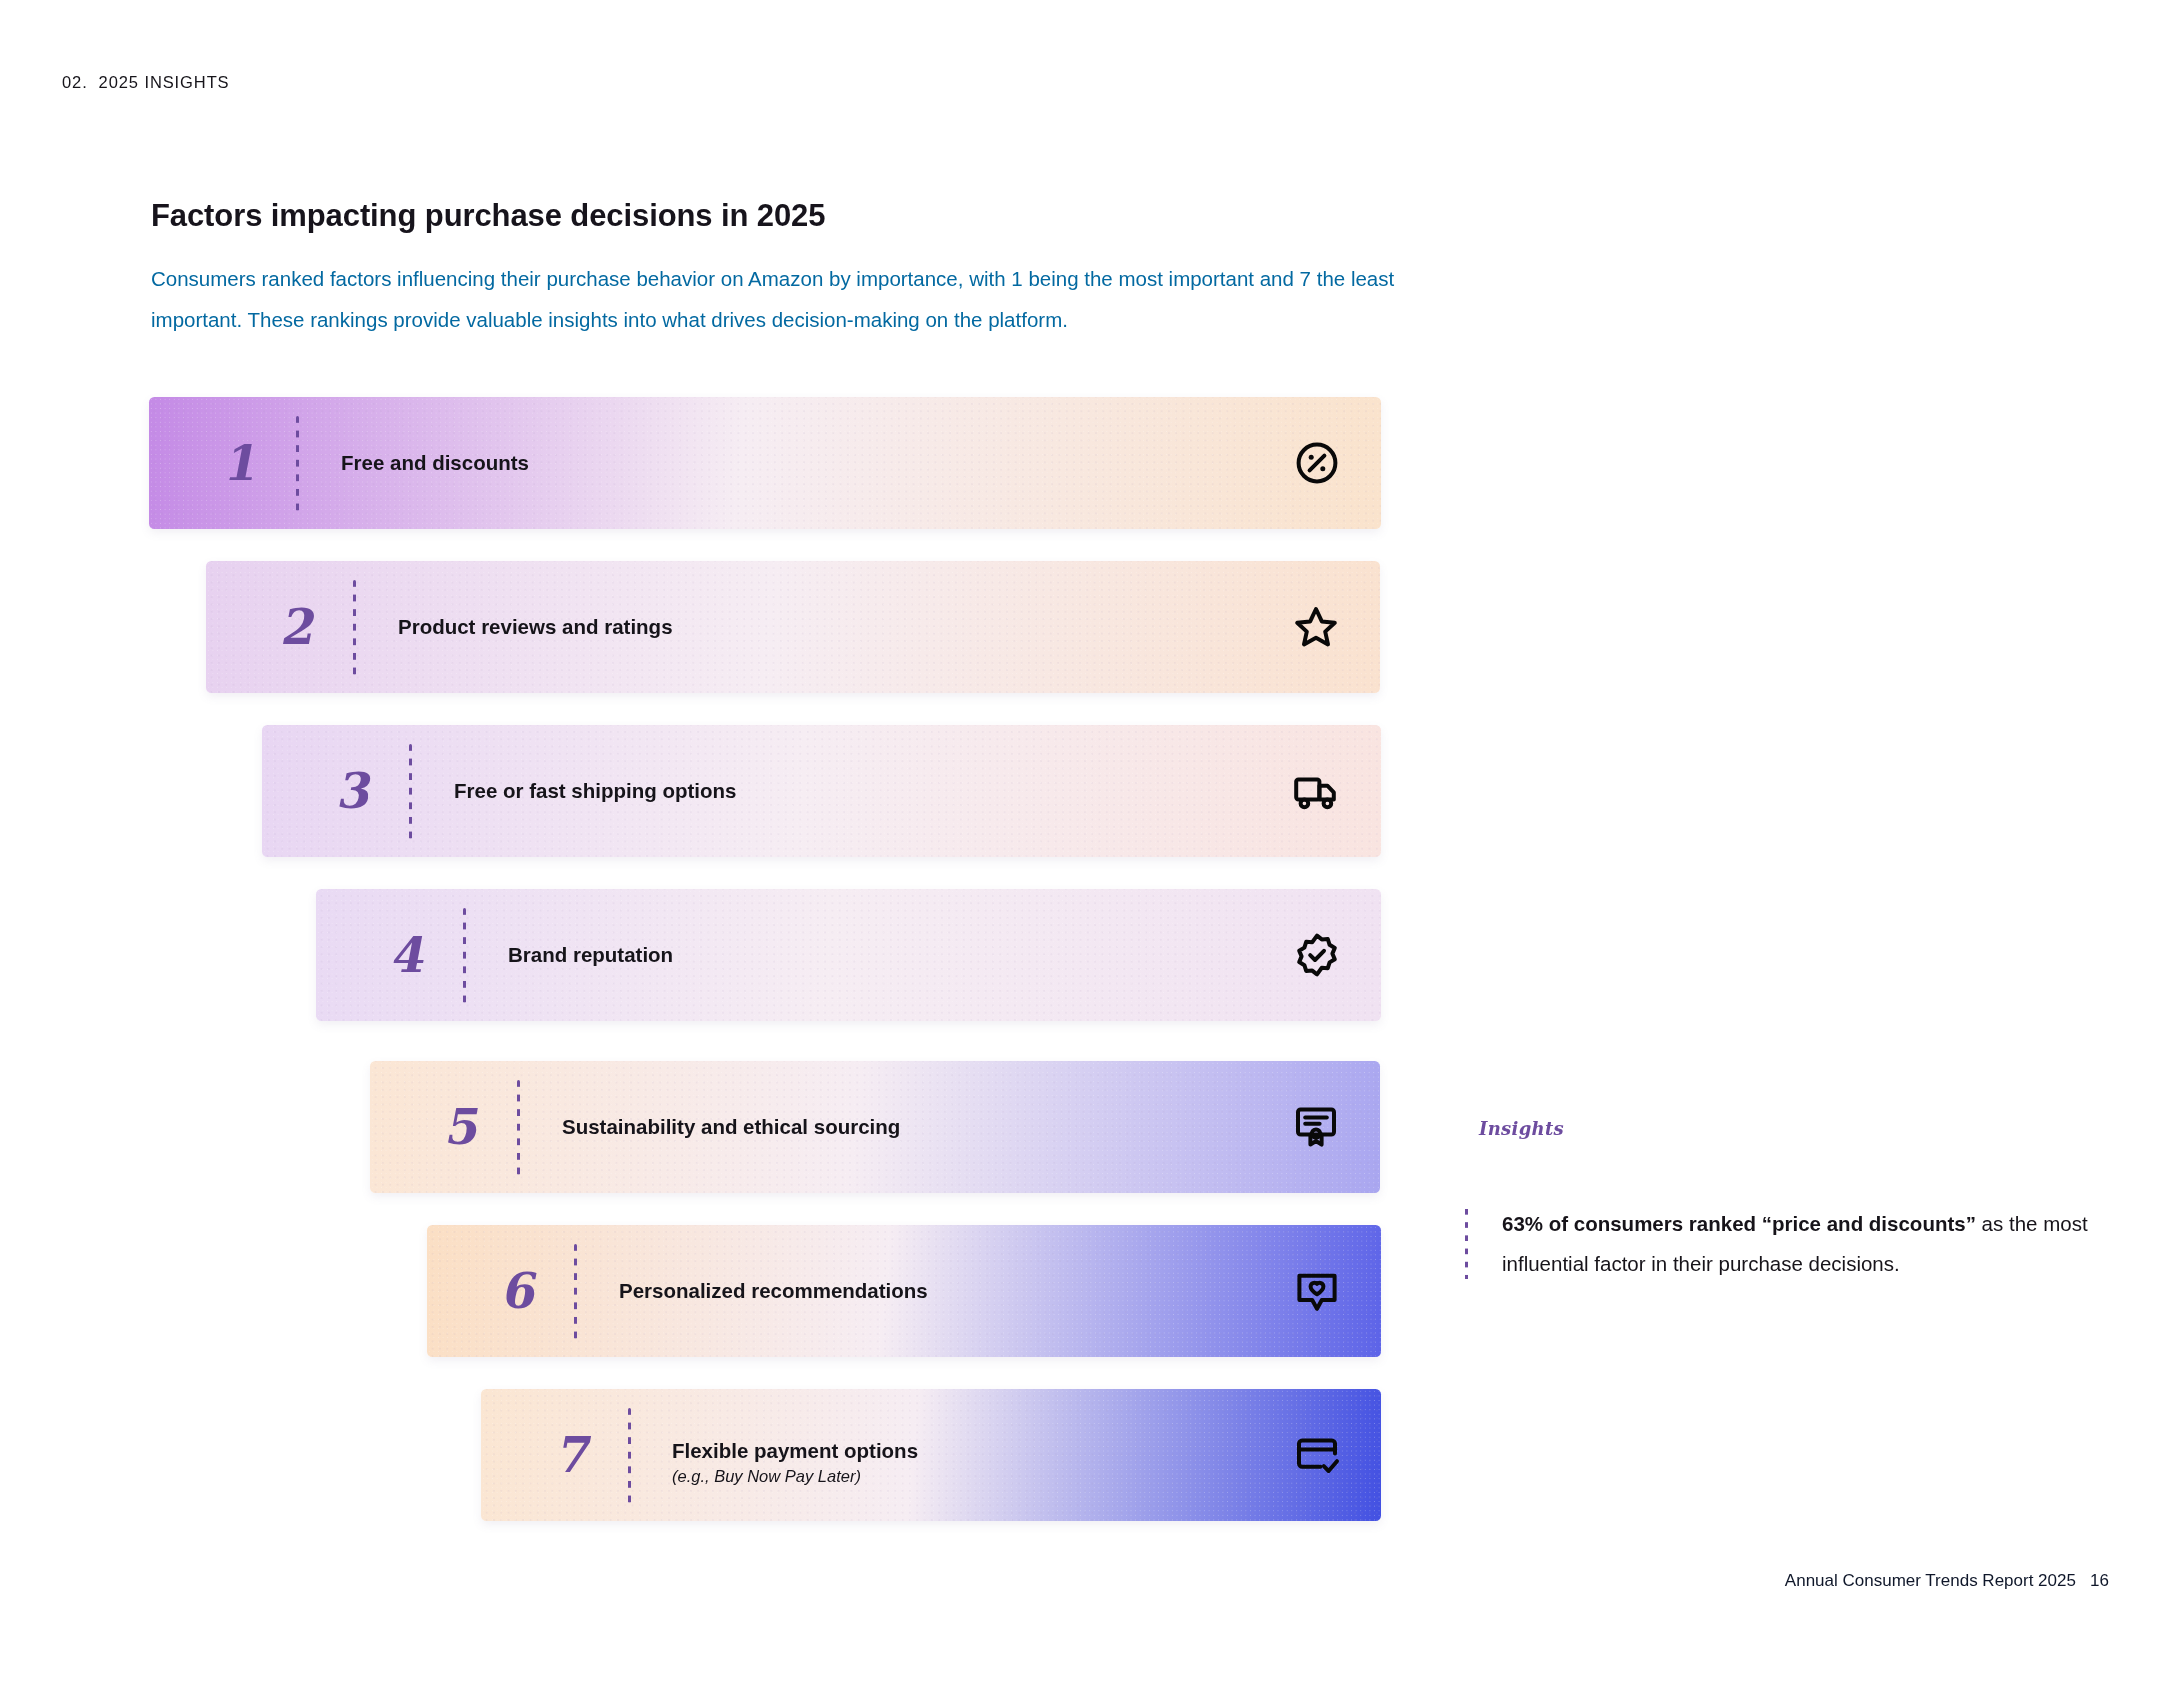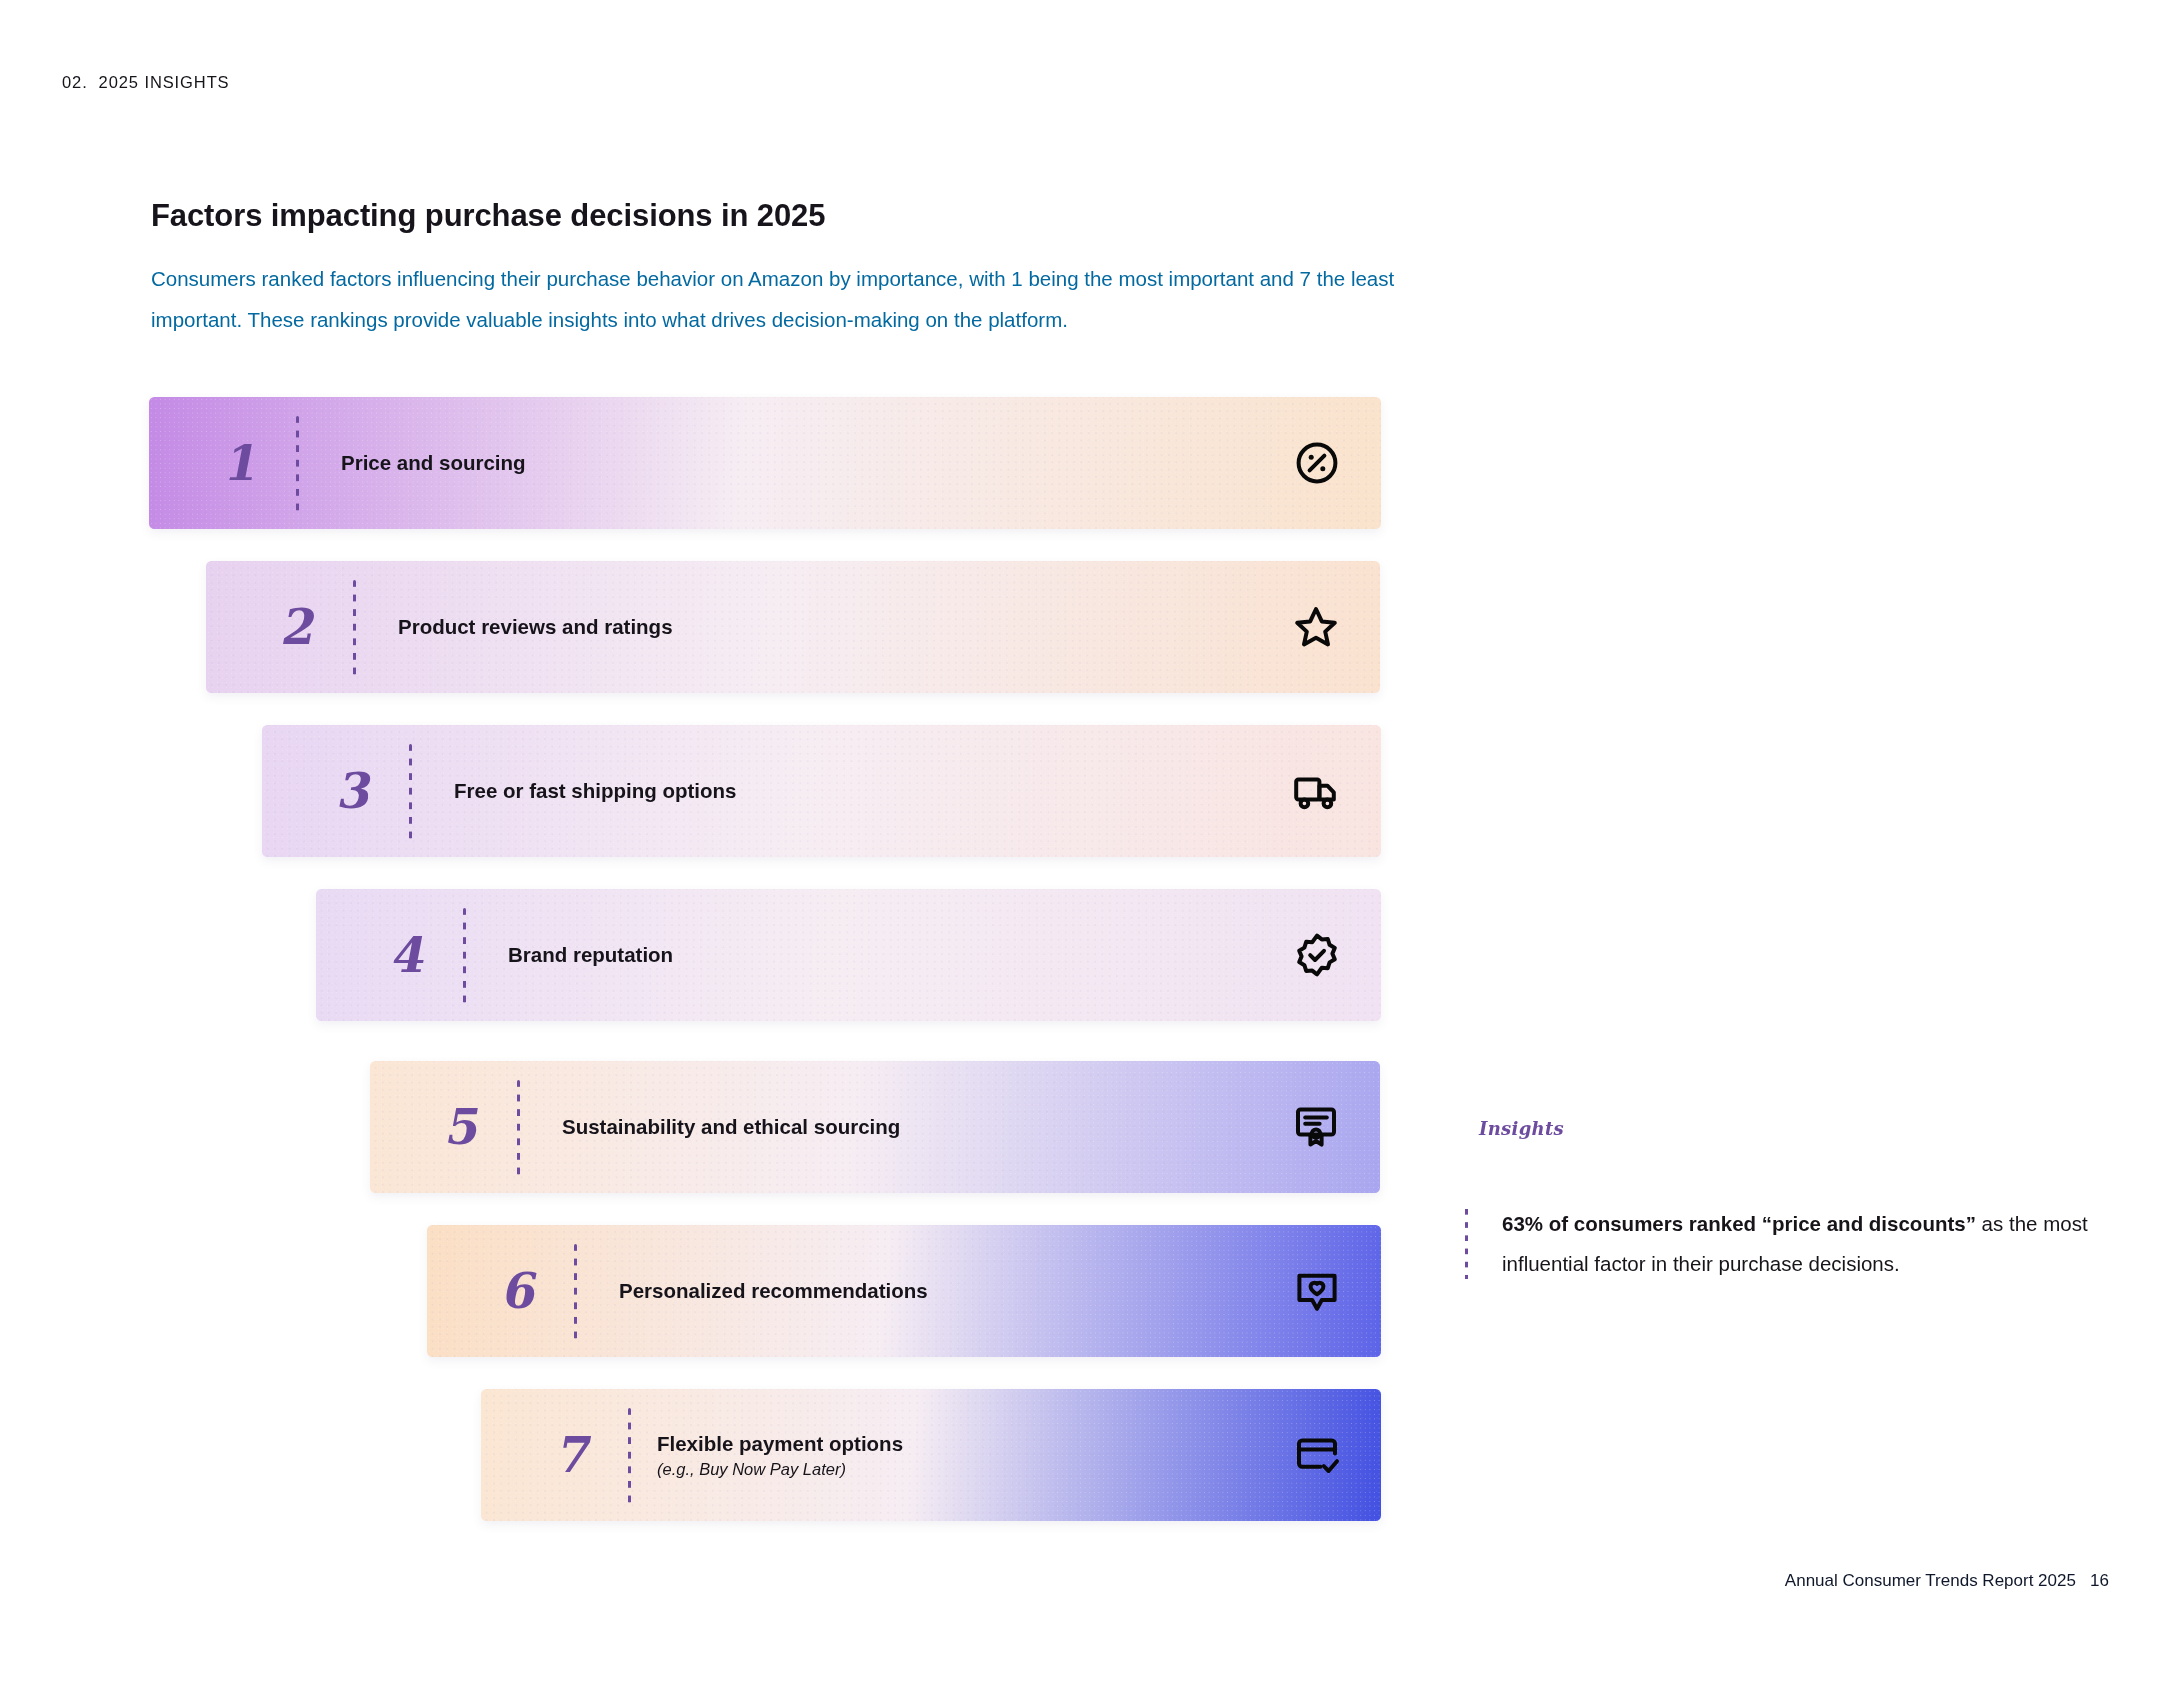--- a/index.html
+++ b/index.html
@@ -112,21 +112,21 @@
   <div class="kicker">02.  2025 INSIGHTS</div>
 
   <div class="headline">Factors impacting purchase decisions in 2025</div>
   <div class="intro">Consumers ranked factors influencing their purchase behavior on Amazon by importance, with 1 being the most important and 7 the least important. These rankings provide valuable insights into what drives decision-making on the platform.</div>
 
   <div class="bars" id="bars">
       <div class="bar" style="left: 149px; top: 397px; width: 1232px; background: linear-gradient(95deg, rgb(196, 138, 230) 0%, rgb(246, 237, 243) 48%, rgb(250, 227, 204) 100%);">
         <div class="grain"></div>
         <div class="rank" style="left: 64px;">1</div>
         <div class="divider" style="left: 147px;"></div>
-        <div class="label" style="left: 192px;"><span>Price and sourcing</span></div>
+        <div class="label" style="left: 192px;"><span>Free and discounts</span></div>
         <div class="icon">
           <svg viewBox="0 0 24 24" fill="none" stroke="#090909" stroke-width="2" stroke-linecap="round" stroke-linejoin="round">
             <circle cx="12" cy="12" r="9.2"></circle>
             <line x1="8.3" y1="15.7" x2="15.7" y2="8.3"></line>
             <circle cx="9.1" cy="9.1" r="1.25" fill="#090909" stroke="none"></circle>
             <circle cx="14.9" cy="14.9" r="1.25" fill="#090909" stroke="none"></circle>
           </svg>
         </div>
       </div>
       <div class="bar" style="left: 206px; top: 561px; width: 1174px; background: linear-gradient(95deg, rgb(231, 209, 240) 0%, rgb(246, 237, 243) 48%, rgb(250, 226, 207) 100%);">
@@ -190,21 +190,21 @@
           <svg viewBox="0 0 24 24" fill="none" stroke="#090909" stroke-width="2" stroke-linecap="round" stroke-linejoin="round">
             <path d="M3.2 4.4h17.6v12.1h-6.4L12 20.9l-2.4-4.4H3.2z"></path>
             <path d="M12 13.6s-3.2-2-3.2-3.9a1.9 1.9 0 013.2-1.3 1.9 1.9 0 013.2 1.3c0 1.9-3.2 3.9-3.2 3.9z"></path>
           </svg>
         </div>
       </div>
       <div class="bar" style="left: 481px; top: 1389px; width: 900px; background: linear-gradient(95deg, rgb(251, 230, 210) 0%, rgb(246, 237, 243) 48%, rgb(66, 80, 226) 100%);">
         <div class="grain"></div>
         <div class="rank" style="left: 64px;">7</div>
         <div class="divider" style="left: 147px;"></div>
-        <div class="label" style="left: 176px;"><span>Flexible payment options</span><span class="sub">(e.g., Buy Now Pay Later)</span></div>
+        <div class="label" style="left: 191px; margin-top: 7px;"><span>Flexible payment options</span><span class="sub">(e.g., Buy Now Pay Later)</span></div>
         <div class="icon">
           <svg viewBox="0 0 24 24" fill="none" stroke="#090909" stroke-width="2" stroke-linecap="round" stroke-linejoin="round">
             <path d="M21 11.3V6.3a1.6 1.6 0 00-1.6-1.6H4.6A1.6 1.6 0 003 6.3v10a1.6 1.6 0 001.6 1.6h9.1"></path>
             <line x1="3" y1="9.2" x2="21" y2="9.2"></line>
             <polyline points="15.4,17.6 17.8,20 22,15.1"></polyline>
           </svg>
         </div>
       </div>
     </div>
 

